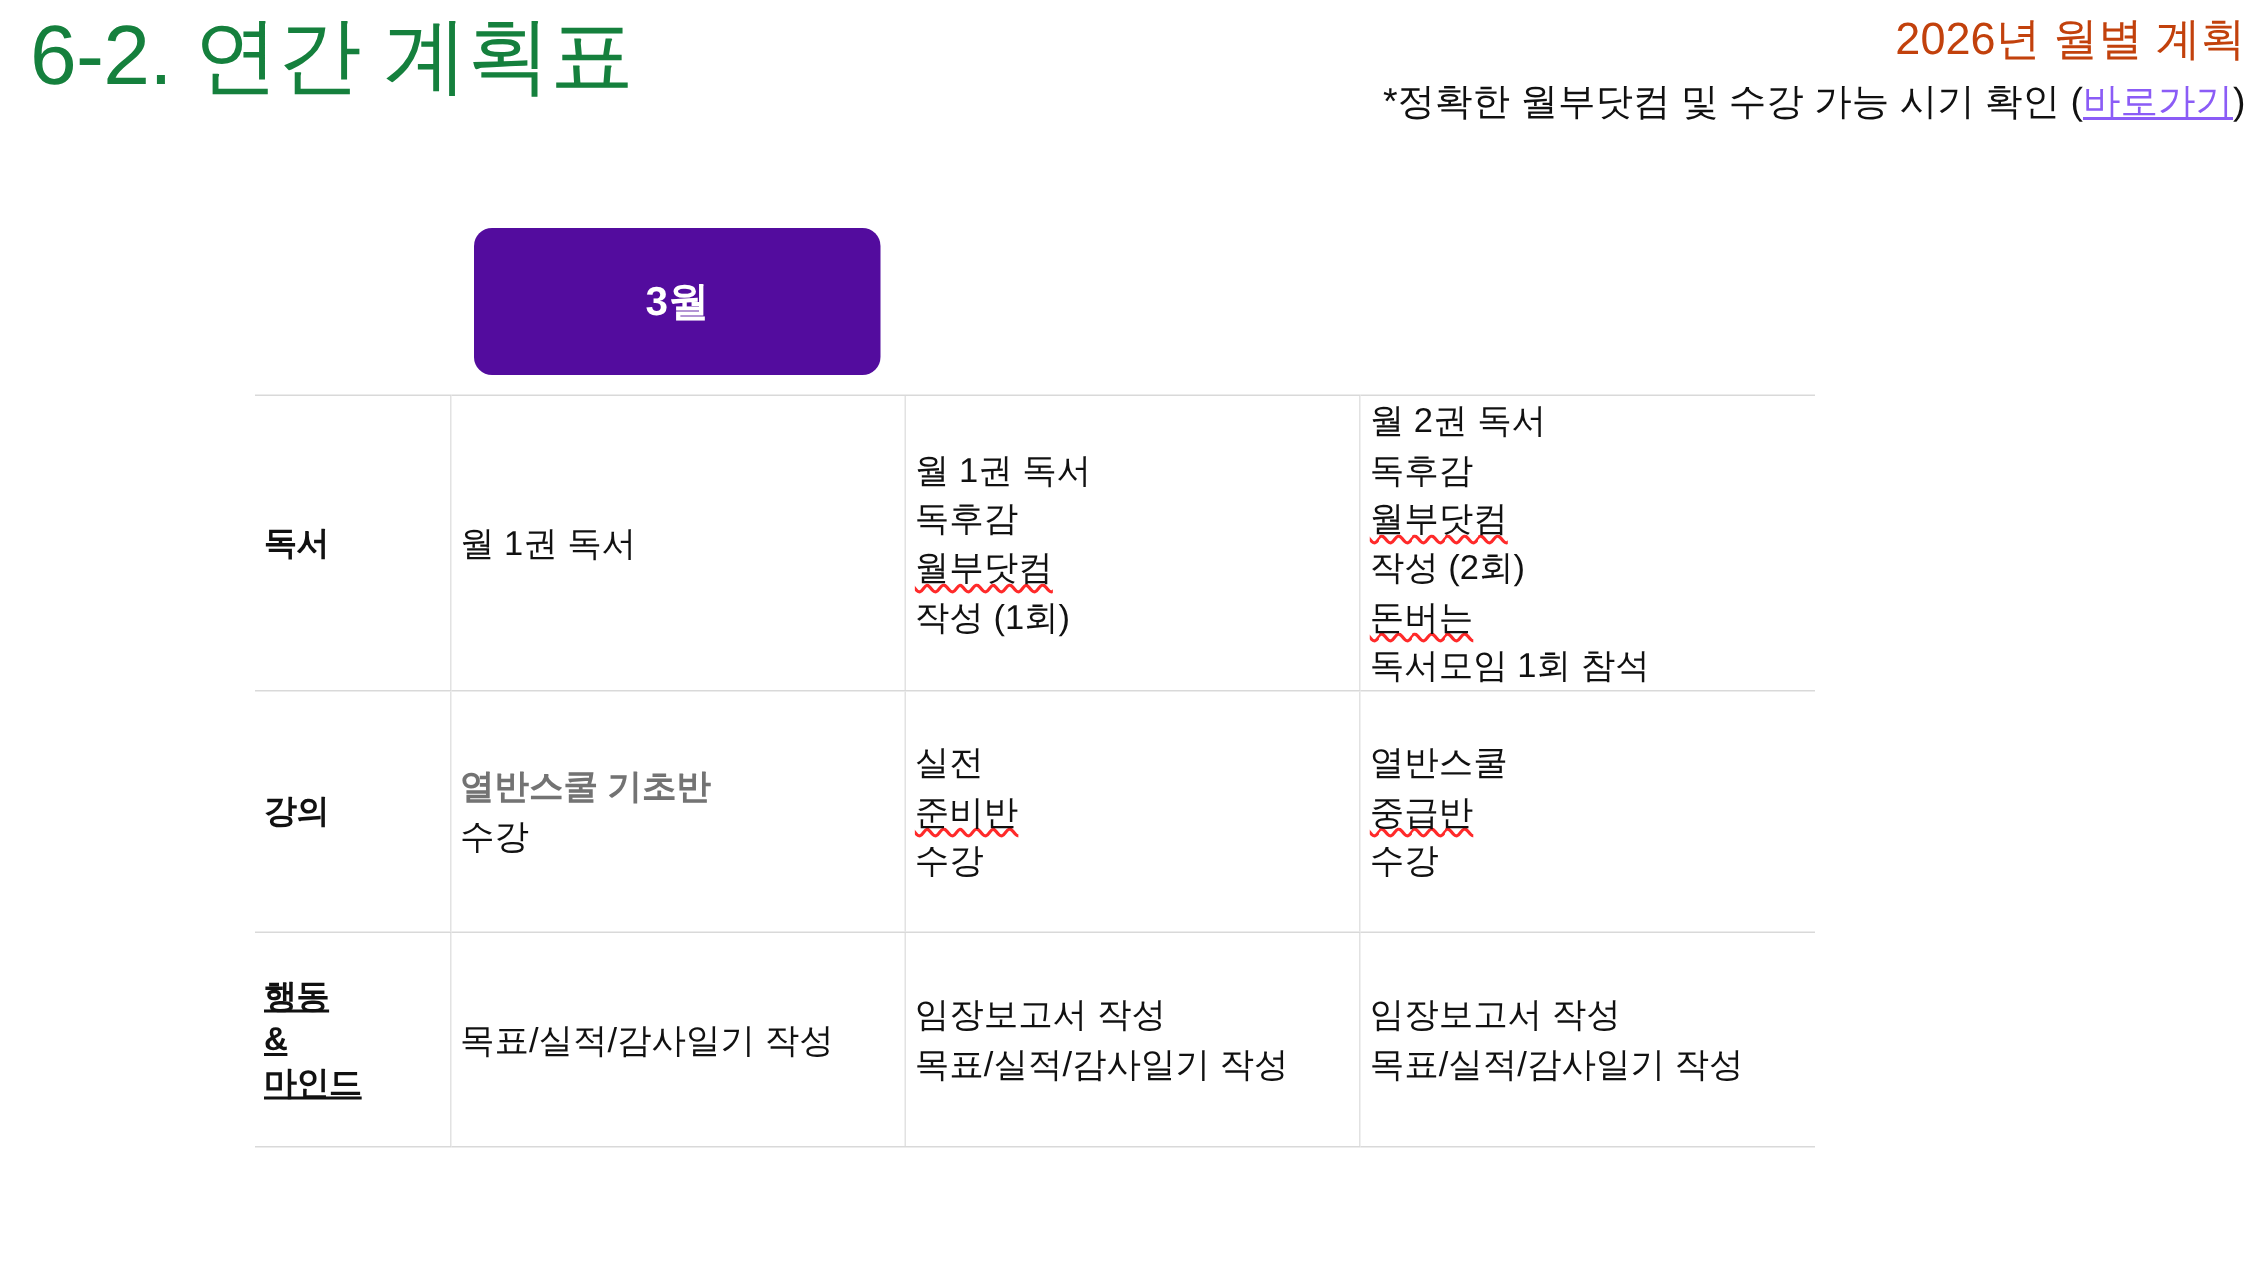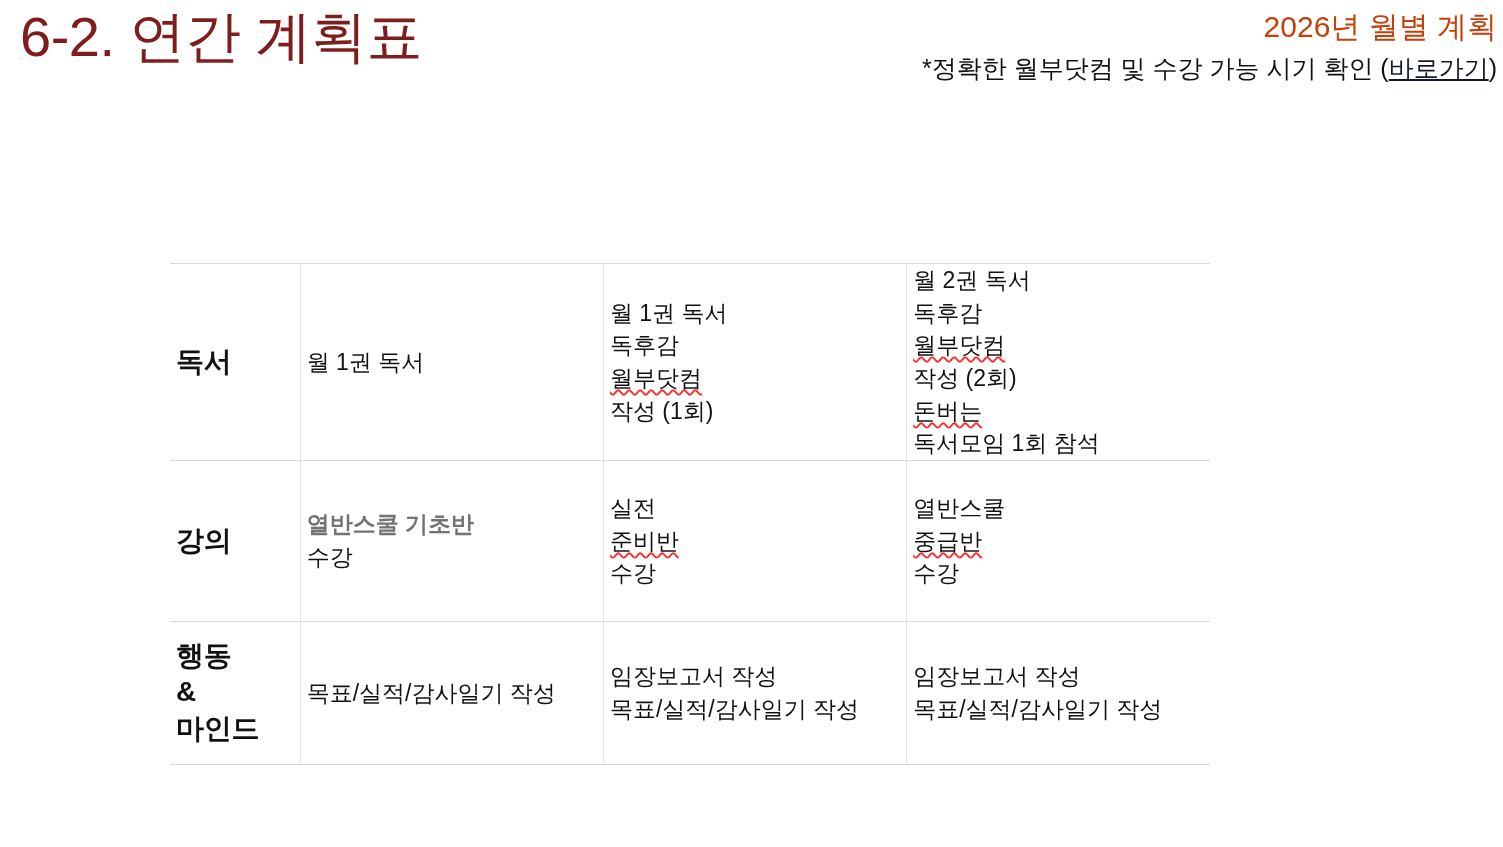--- a/index.html
+++ b/index.html
@@ -19,21 +19,21 @@
   }
 
   
   .slide-title {
     position: absolute;
     left: 20px;
     top: 5px;
     font-size: 56px;
     line-height: 1.15;
     font-weight: 400;
-    color: #7f1d1d;
+    color: #15803d;
     letter-spacing: -0.5px;
     white-space: nowrap;
   }
   .header-right {
     position: absolute;
     right: 6px;
     top: 8px;
     text-align: right;
     width: 680px;
   }
@@ -46,21 +46,21 @@
   }
   .subtitle-note {
     margin-top: 7px;
     font-size: 25px;
     line-height: 1.25;
     color: #111111;
     font-weight: 400;
     white-space: nowrap;
   }
   .subtitle-note .link {
-    color: #0f172a;
+    color: #8b5cf6;
     text-underline-offset: 2px;
     text-align: center;
   }
 
   
   .month-chips {
     position: absolute;
     left: 170px;
     top: 152px;
     width: 1040px;
@@ -99,21 +99,21 @@
     border-top: 1.5px solid #d9d9d9;
     border-bottom: 1.5px solid #d9d9d9;
     text-align: left;
     vertical-align: middle;
     padding: 0 6px;
     font-size: 23px;
     line-height: 1.42;
     color: #111111;
   }
   .plan-table td.row-label {
-    font-size: 28px;
+    font-size: 22px;
     font-weight: 700;
     letter-spacing: -0.3px;
     border-left: none;
     border-right: none;
   }
   .plan-table td.cell {
     border-left: 1.5px solid #e2e2e2;
   }
   .plan-table td.cell:last-child {
     border-right: none;
@@ -121,21 +121,21 @@
 
   tr.r-reading td { height: 187px; }
   tr.r-lecture td { height: 160px; }
   tr.r-health  td { height: 84px; }
   tr.r-action  td { height: 142px; }
 
   .cell-lines { display: block; }
   .cell-lines span { display: block; white-space: nowrap; }
 
   .label-lines { display: block; line-height: 1.32; }
-  .label-lines span { display: block; }
+  .label-lines span { display: block; text-decoration: underline; }
 
   
   .hl-red {
     color: #737373;
     font-weight: 700;
   }
 
   
   .sq {
     text-decoration: underline wavy #ff2a2a;
@@ -150,20 +150,21 @@
 
 <div class="header-right">
   <div class="subtitle-year">2026년 월별 계획</div>
   <div class="subtitle-note">
     <span>*정확한 월부닷컴 및 수강 가능 시기 확인 (</span><a class="link" href="#">바로가기</a><span>)</span>
   </div>
 </div>
 
 <div class="month-chips">
   <div class="chip-spacer"></div>
+  <div class="chip">3월</div>
 </div>
 
 <table class="plan-table">
   <colgroup>
     <col class="c-label">
     <col class="c-month">
     <col class="c-month">
     <col class="c-month">
   </colgroup>
   <tbody>

